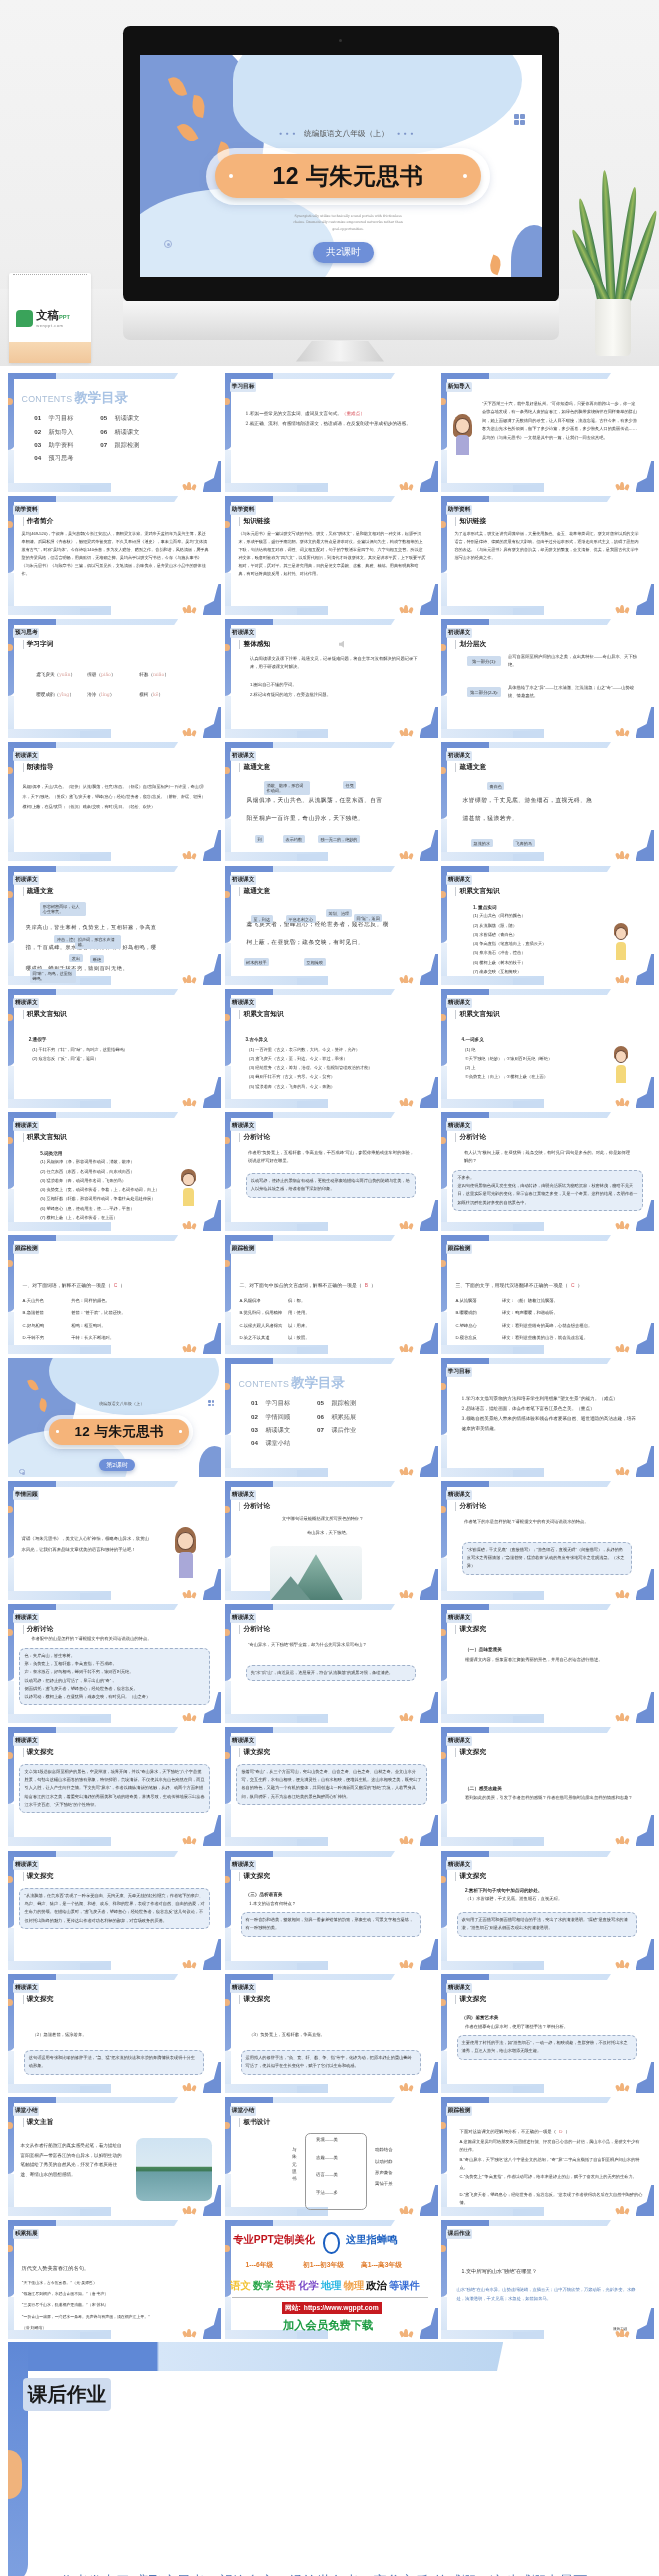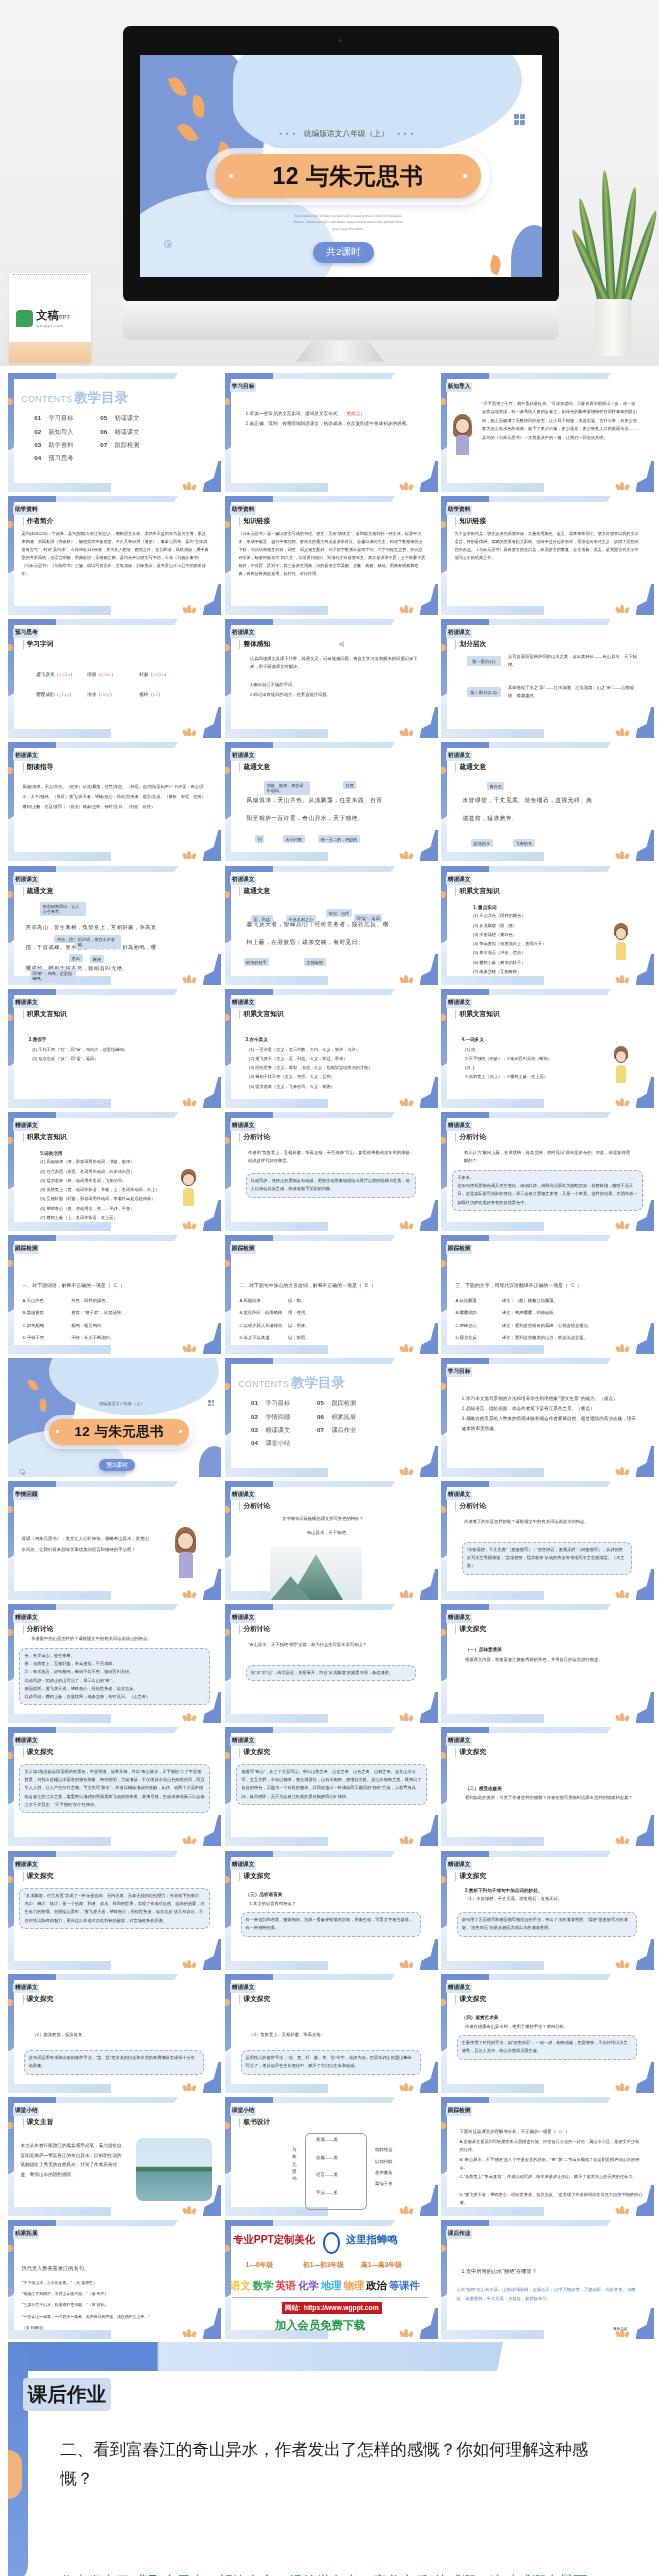--- a/index.html
+++ b/index.html
@@ -1165,21 +1165,21 @@
       </div>
       <div class="corner-wave"></div>
       <div class="ad-line1" style="left:8.2px;top:13.4px;"><span>专业PPT定制美化</span><span class="blue" style="margin-left:31px;">这里指蝉鸣</span></div>
       <div class="ad-logo" style="left:98px;top:12.4px;"></div>
       <div class="ad-grades" style="left:20.6px;top:41px;">1---6年级</div>
       <div class="ad-grades" style="left:78px;top:41px;">初1---初3年级</div>
       <div class="ad-grades" style="left:136px;top:41px;">高1---高3年级</div>
       <div class="ad-subjects" style="left:5.2px;top:59px;"><span style="color:#f2c230;margin-right:2.1px;">语文</span><span style="color:#2aa64a;margin-right:2.1px;">数学</span><span style="color:#e33a3a;margin-right:2.1px;">英语</span><span style="color:#7a4ac8;margin-right:2.1px;">化学</span><span style="color:#2ab7e3;margin-right:2.1px;">地理</span><span style="color:#f0a24a;margin-right:2.1px;">物理</span><span style="color:#111111;margin-right:2.1px;">政治</span><span style="color:#3b6fd6;margin-right:2.1px;">等课件</span></div>
       <div style="position:absolute;left:7.2px;top:77px;width:196px;border-top:0.5px solid #bbb;z-index:3;"></div>
       <div class="ad-url" style="left:57px;top:82px;"><span style="margin-right:3.1px;">网站:</span><span>https://www.wgppt.com</span></div>
-      <div class="ad-join" style="left:50px;top:98px;">加入会员免费下载</div>
+      <div class="ad-join" style="left:58px;top:98px;">加入会员免费下载</div>
     </div>
     <div class="slide" style="left: 441px; top: 2220px;">
       <div class="topband"></div>
       <div class="leftbar"></div>
       <div class="orange-dot"></div>
       <div class="leftfade"></div>
       <div class="inner"></div>
       <div class="bottomband"></div>
       <div class="bottomband2"></div>
       <div class="corner-leaves">
@@ -1195,17 +1195,16 @@
     </div>
   </main>
 
 <section class="big-slide">
   <div class="topband"></div>
   <div class="leftbar"></div>
   <div class="orange"></div>
 
   <div class="inner"></div>
   <div class="tag">课后作业</div>
-  <div class="question">二、看到富春江的奇山异水，作者发出了怎样的感慨？你如何理解这种感慨？</div>
   <div class="answer">作者发出了“鸢飞戾天者，望峰息心；经纶世务者，窥谷忘反”的感慨。这种感慨由景而生，以作者的反应衬托出景物的怡人，同时也表达了作者鄙弃名利、寄情山水的情感和想要归隐山林、享受美景的愿望，也可能含有劝慰朱元思放下公务、享受美景之意。</div>
 
 </section>
 
 
 </body></html>

